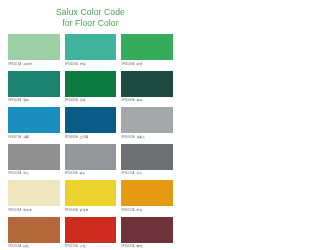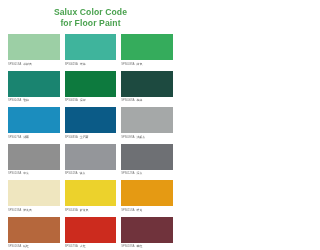--- a/index.html
+++ b/index.html
@@ -21,21 +21,21 @@
     box-sizing: border-box;
   }
   .title-block {
     padding-top: 7px;
     text-align: center;
   }
   .title-line {
     display: block;
     color: #4aa24f;
     font-size: 8.6px;
-    font-weight: bold;
+    font-weight: normal;
     line-height: 10.5px;
     letter-spacing: 0.1px;
   }
   .grid {
     margin-top: 6px;
     padding: 0 8px;
     display: grid;
     grid-template-columns: repeat(3, 1fr);
     column-gap: 5px;
     row-gap: 0px;
@@ -74,21 +74,21 @@
     letter-spacing: 0.02px;
   }
 </style>
 </head>
 <body>
 
 <div class="page">
 
   <div class="title-block">
     <span class="title-line" style="color: rgb(74, 162, 79);">Salux Color Code</span>
-    <span class="title-line" style="color: rgb(74, 162, 79);">for Floor Paint</span>
+    <span class="title-line" style="color: rgb(74, 162, 79);">for Floor Color</span>
   </div>
 
   <div class="grid" id="swatch-grid">
       <div class="cell">
         <div class="swatch" style="background: rgb(156, 207, 165);"></div>
         <div class="caption">
           <span class="code">SPS001SA</span>
           <span class="cname">草緑色</span>
         </div>
       </div>

